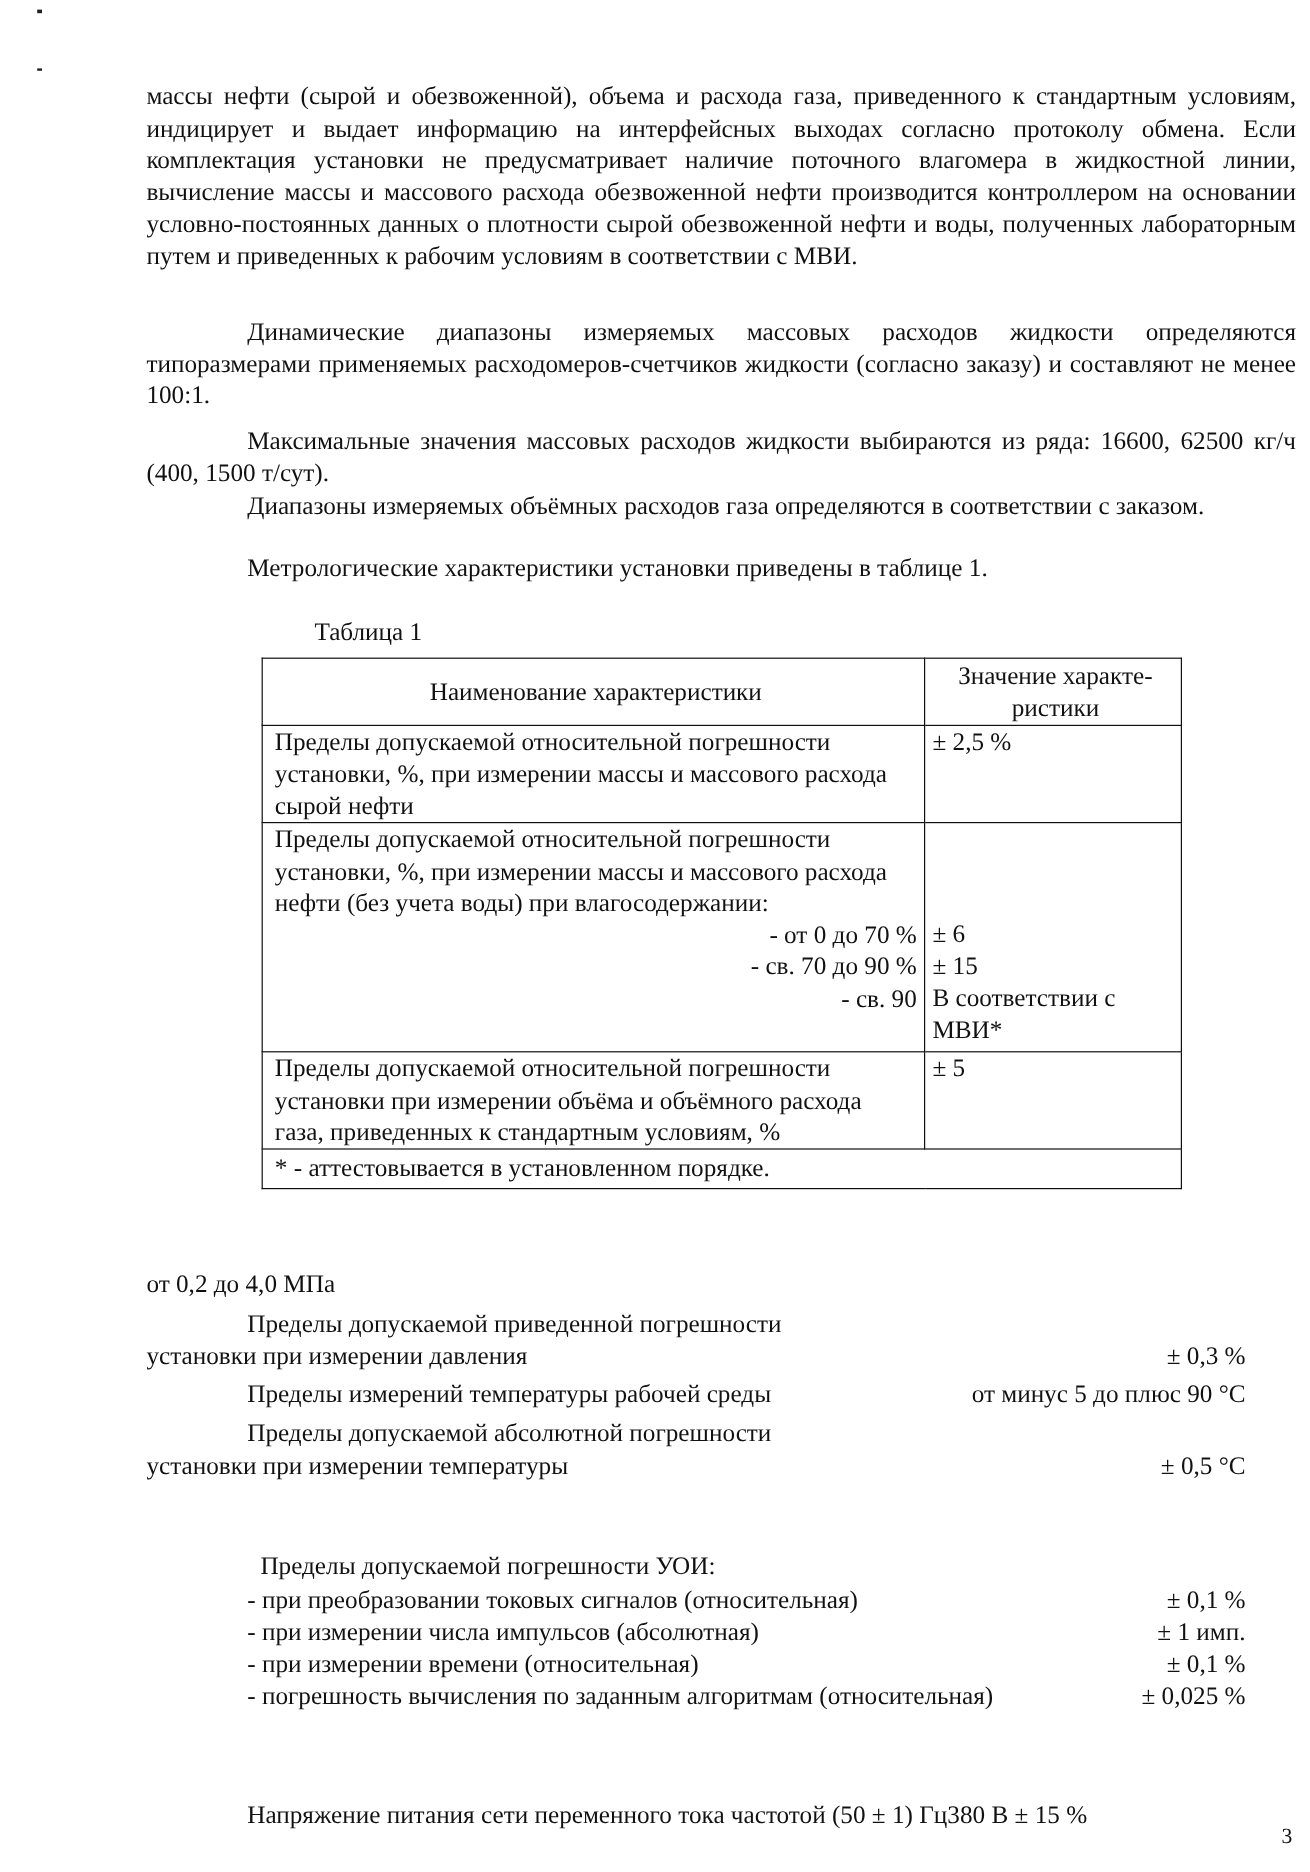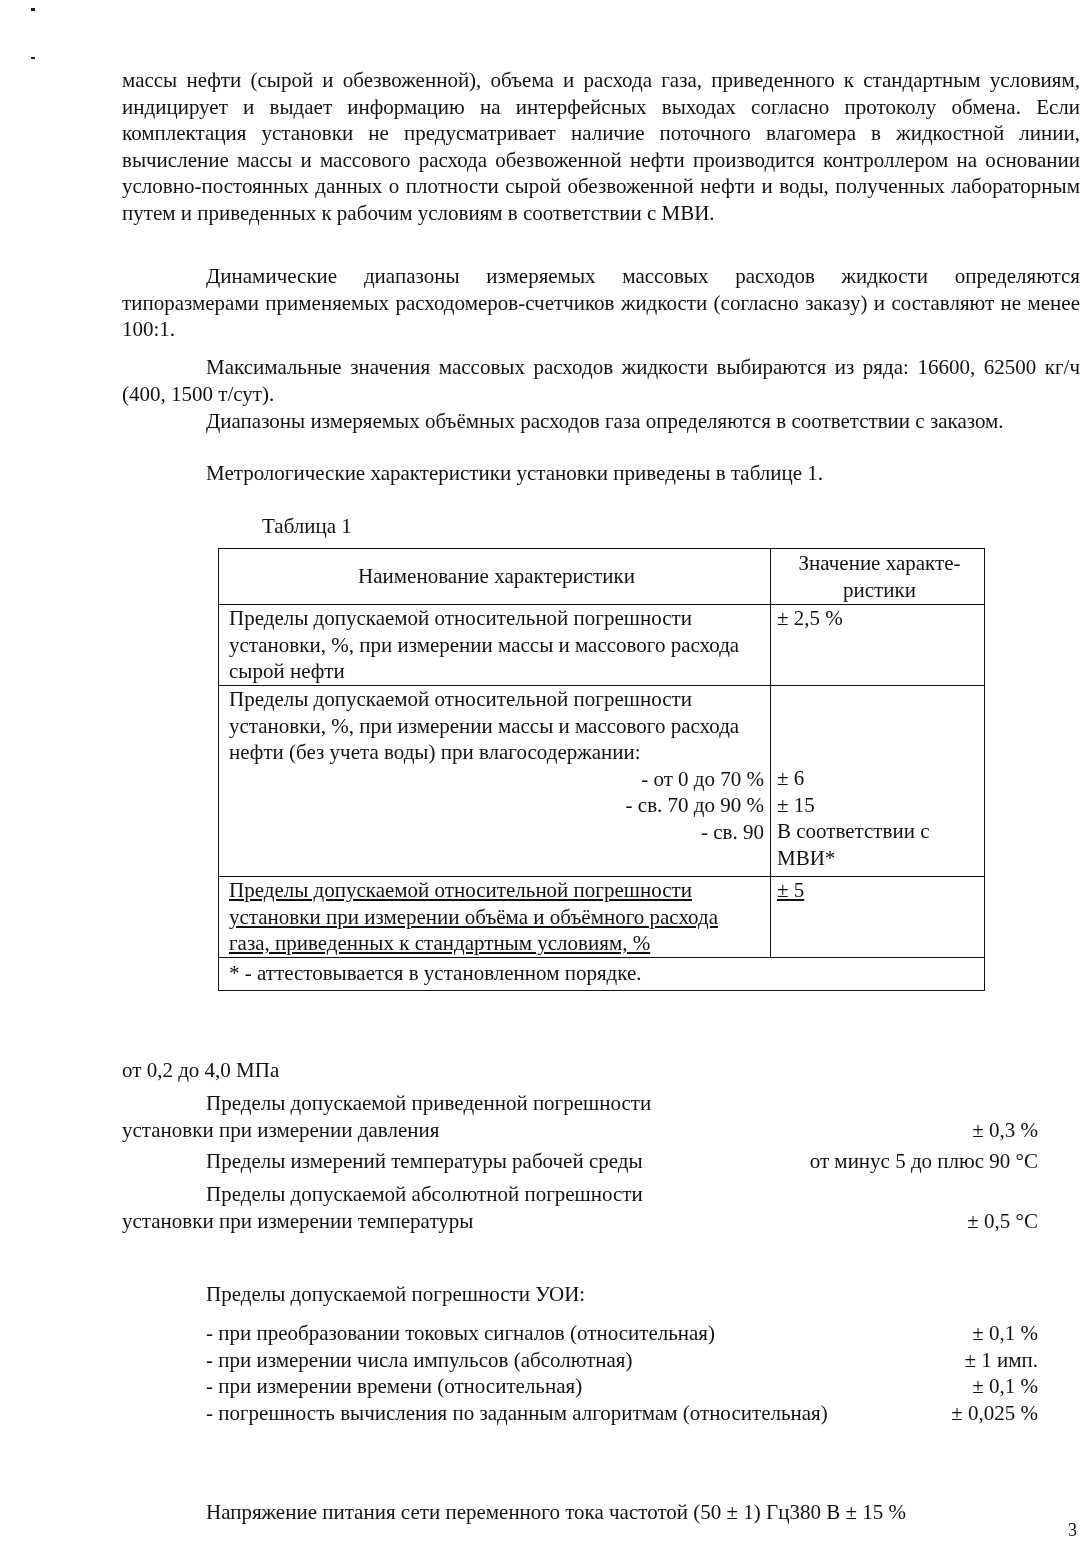--- a/index.html
+++ b/index.html
@@ -31,34 +31,34 @@
       font-weight: normal;
     }
     .spec-table th { vertical-align: middle; text-align: center; }
     .col-name { width: 535px; }
     .col-value { text-align: center; }
     .spec-table td.col-value { text-align: left; padding: 0 6px; }
     .sub-item { display: block; padding-left: 168px; text-align: right; }
     .hdr-row th { height: 55px; }
     .r1 td { height: 80px; padding-top: 0; }
     .r2 td { height: 190px; }
-    .r3 td { height: 80px; text-decoration: underline; }
+    .r3 td { height: 80px; }
     .foot td { height: 32px; line-height: 30px; }
     .val-spacer { display: block; height: 79px; }
 
     .kv { position: absolute; left: 122px; width: 916px; margin: 0; }
     .kv .row { display: flex; justify-content: space-between; align-items: flex-end; }
     .kv .label-first { padding-left: 84px; display: block; }
     .kv .value { white-space: nowrap; }
     .kv1 { top: 1057px; }
     .kv2 { top: 1090px; }
     .kv3 { top: 1148px; }
     .kv4 { top: 1181px; }
 
-    .uoi-title { position: absolute; left: 206px; top: 1281px; margin: 0; }
+    .uoi-title { position: absolute; left: 206px; top: 1281px; margin: 11px; }
     .uoi-list { position: absolute; left: 206px; top: 1320px; width: 832px; margin: 0; padding: 0; list-style: none; }
     .uoi-list li { display: flex; justify-content: space-between; height: 26.5px; }
 
     .power { position: absolute; left: 206px; top: 1499px; width: 832px; display: flex; justify-content: flex-start; margin: 0; }
     .page-number { position: absolute; left: 1068px; top: 1517px; margin: 0; font-size: 18px; }
   </style>
 </head>
 <body>
 
 <div class="speck speck1"></div>

